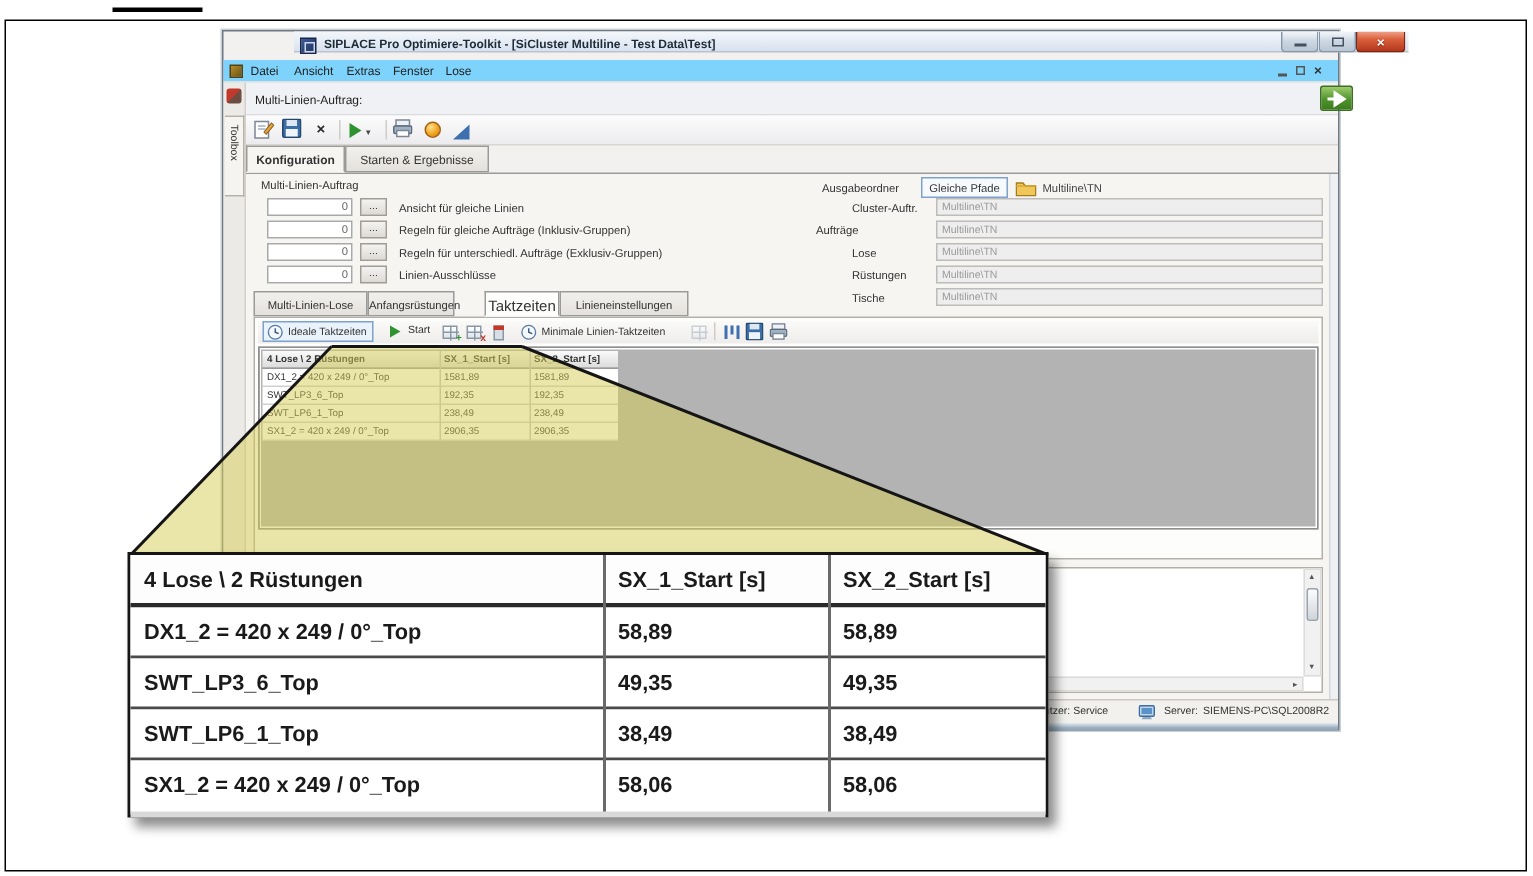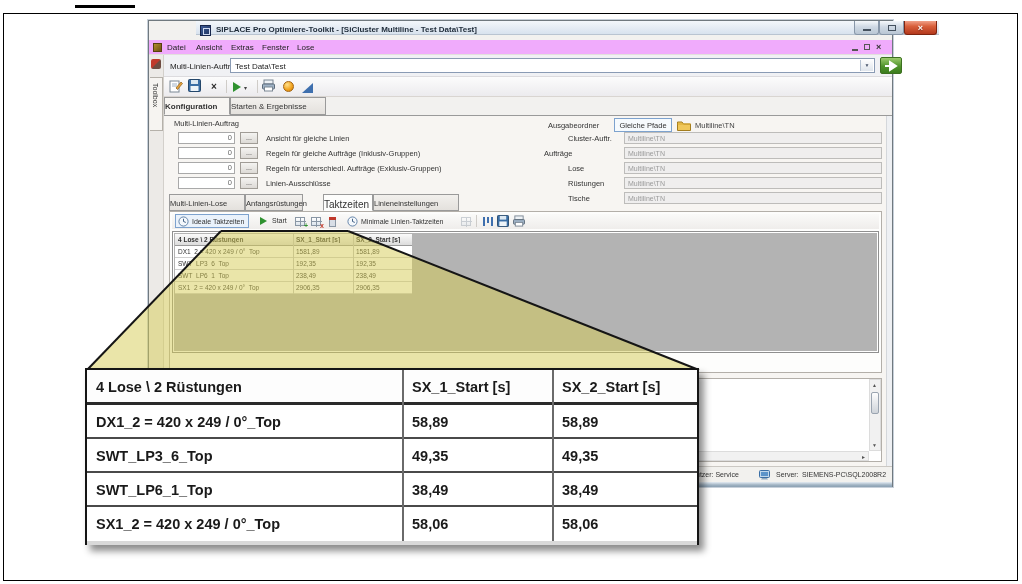--- a/index.html
+++ b/index.html
@@ -25,21 +25,21 @@
   #title-text { left:20px; top:4px; font-weight:bold; color:#1d2a38; white-space:nowrap; }
   .winbtn { top:0px; height:14px; border:1px solid #8796a8; border-top:none;
     border-radius:0 0 3px 3px; background:linear-gradient(#f5f8fb,#cfd9e4 45%,#b9c6d4); }
   .winbtn .glyph { position:absolute; left:50%; top:50%; transform:translate(-50%,-50%); color:#44505e; }
   #btn-min { left:658px; width:25px; } #btn-min .bar{ position:absolute; left:8px; top:8px; width:8px; height:2px; background:#44505e;}
   #btn-max { left:683px; width:25px; } #btn-max .box{ position:absolute; left:8px; top:4px; width:8px; height:6px; border:1px solid #44505e;}
   #btn-close { left:708px; width:33px; background:linear-gradient(#f0a088,#d9603c 40%,#b3381c);
     border-color:#7e2410; }
   #btn-close .glyph { color:#fff; font-weight:bold; font-size:9px; text-shadow:0 1px 1px #7e2410;}
 
-  #menubar { left:0; top:19px; width:743px; height:15px; background:#f0abfc; border-bottom:1px solid #e2e0dd;}
+  #menubar { left:0; top:19px; width:743px; height:15px; background:#7dd3fc; border-bottom:1px solid #e2e0dd;}
   #menu-app-icon { left:4px; top:3px; width:9px; height:9px;
     background:linear-gradient(135deg,#b28c2e,#6e5210); border:1px solid #56400e; }
   .menu-item { top:3px; color:#222; }
   .mdi { top:3px; width:10px; height:9px; }
   #mdi-min .bar{ position:absolute; left:2px; top:6px; width:6px; height:2px; background:#555;}
   #mdi-restore .box{ position:absolute; left:2px; top:1px; width:6px; height:6px; border:1px solid #555;}
   #mdi-close { color:#333; font-weight:bold; font-size:9px; line-height:9px; }
 
   
   #left-strip { left:0; top:34px; width:15px; height:411px; background:#eceae7; border-right:1px solid #d3d0cb; }
@@ -70,21 +70,21 @@
     border-left:8px solid #2f9230; border-top:5px solid transparent; border-bottom:5px solid transparent; }
   .caret { position:absolute; font-size:6px; color:#444; }
   .orange-ball { position:absolute; left:2px; top:2px; width:11px; height:11px; border-radius:50%;
     background:radial-gradient(circle at 35% 30%, #ffe08a, #f0a11c 60%, #c87800); border:1px solid #a36312;}
   .ramp { position:absolute; left:2px; top:4px; width:0; height:0;
     border-bottom:10px solid #3e6fae; border-left:11px solid transparent; }
   .xglyph { position:absolute; left:3px; top:2px; font-size:10px; font-weight:bold; color:#2b2b2b; }
 
   
   .tab { top:0; height:18px; border:1px solid #9a9a9a; background:linear-gradient(#f2f0ed,#e4e1dd);
-    color:#333; text-align:left; }
+    color:#333; text-align:center; }
   .tab.active { background:#f7f5f2; border-bottom:1px solid #f7f5f2; z-index:2; font-weight:bold;}
   #tabs1 { left:15px; top:76px; width:728px; height:18px; }
   #tabs2 { left:0px; top:78px; width:720px; height:17px; }
   #tabs2 .tab { height:17px; font-weight:normal; }
   #tabs2 .tab.active { border-bottom:1px solid #fdfdfc; background:#fdfdfc;}
 
   
   #content { left:15px; top:94px; width:728px; height:351px; background:#f7f5f2; border-top:1px solid #9a9a9a; }
   .small-label { color:#333; font-size:7.5px; white-space:nowrap; }
   .num-input { background:#fff; border:1px solid #a9a9a9; color:#666; font-size:7.5px;
@@ -187,24 +187,20 @@
 
     <div id="left-strip" class="abs">
       <div id="tools-icon" class="abs"></div>
       <div id="toolbox-tab" class="abs">
         <span>Toolbox</span>
       </div>
     </div>
 
     <div id="order-row" class="abs">
       <div id="order-label" class="abs">Multi-Linien-Auftrag:</div>
-      <div id="order-combo" class="abs">
-        <div id="order-combo-text" class="abs">Test Data\Test</div>
-        <div id="order-combo-arrow" class="abs">▼</div>
-      </div>
       <div id="go-button" class="abs">
         <svg width="15" height="12" viewBox="0 0 15 12">
           <path d="M1 6 L8 6 M6 2 L12 6 L6 10 Z" stroke="#fff" stroke-width="2" fill="#fff"></path>
         </svg>
       </div>
     </div>
 
     <div id="toolbar2" class="abs">
       <div class="abs tbi" style="left:5px">
         <svg width="14" height="14" viewBox="0 0 14 14">

